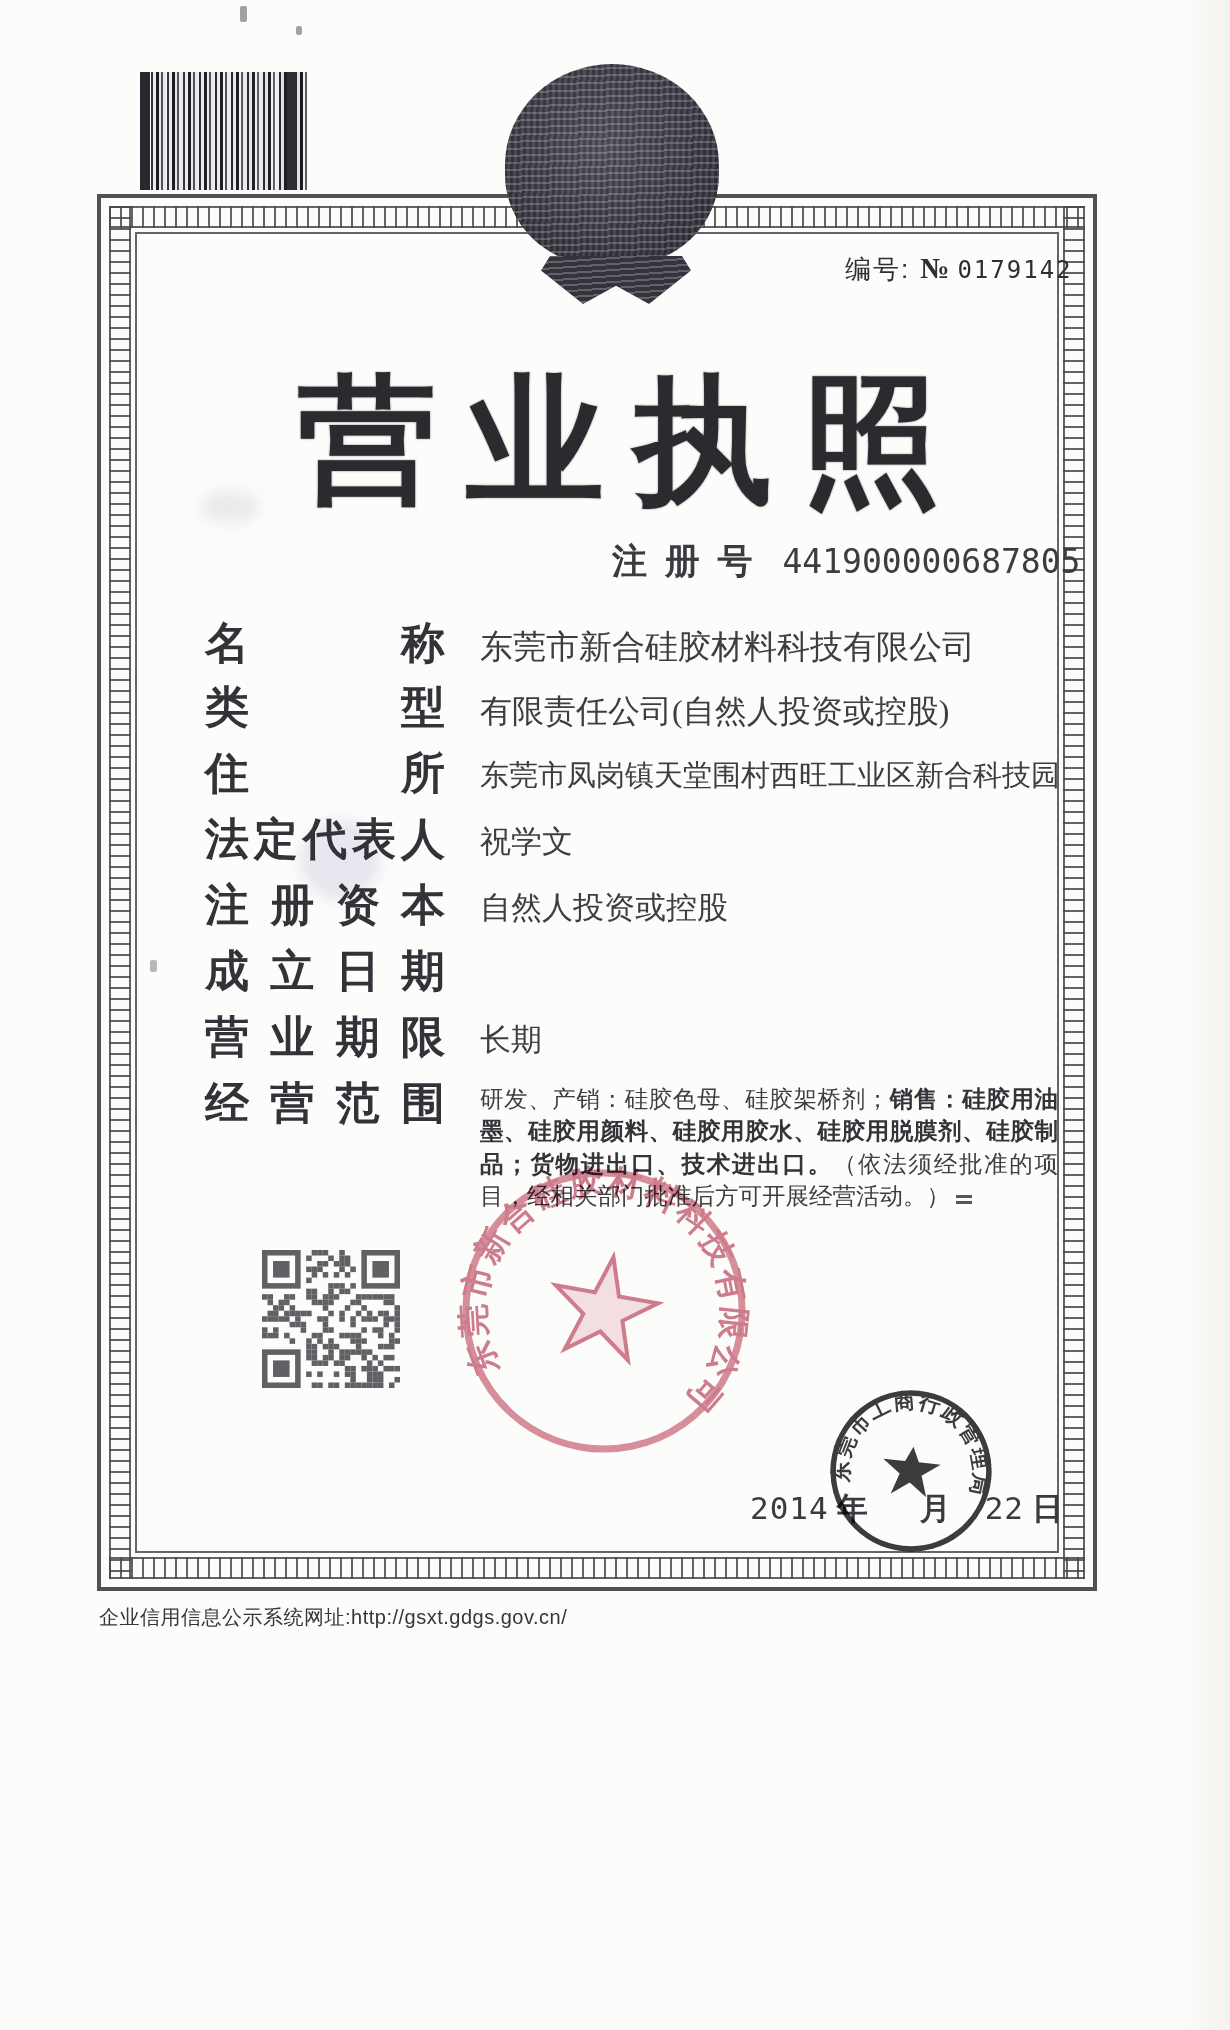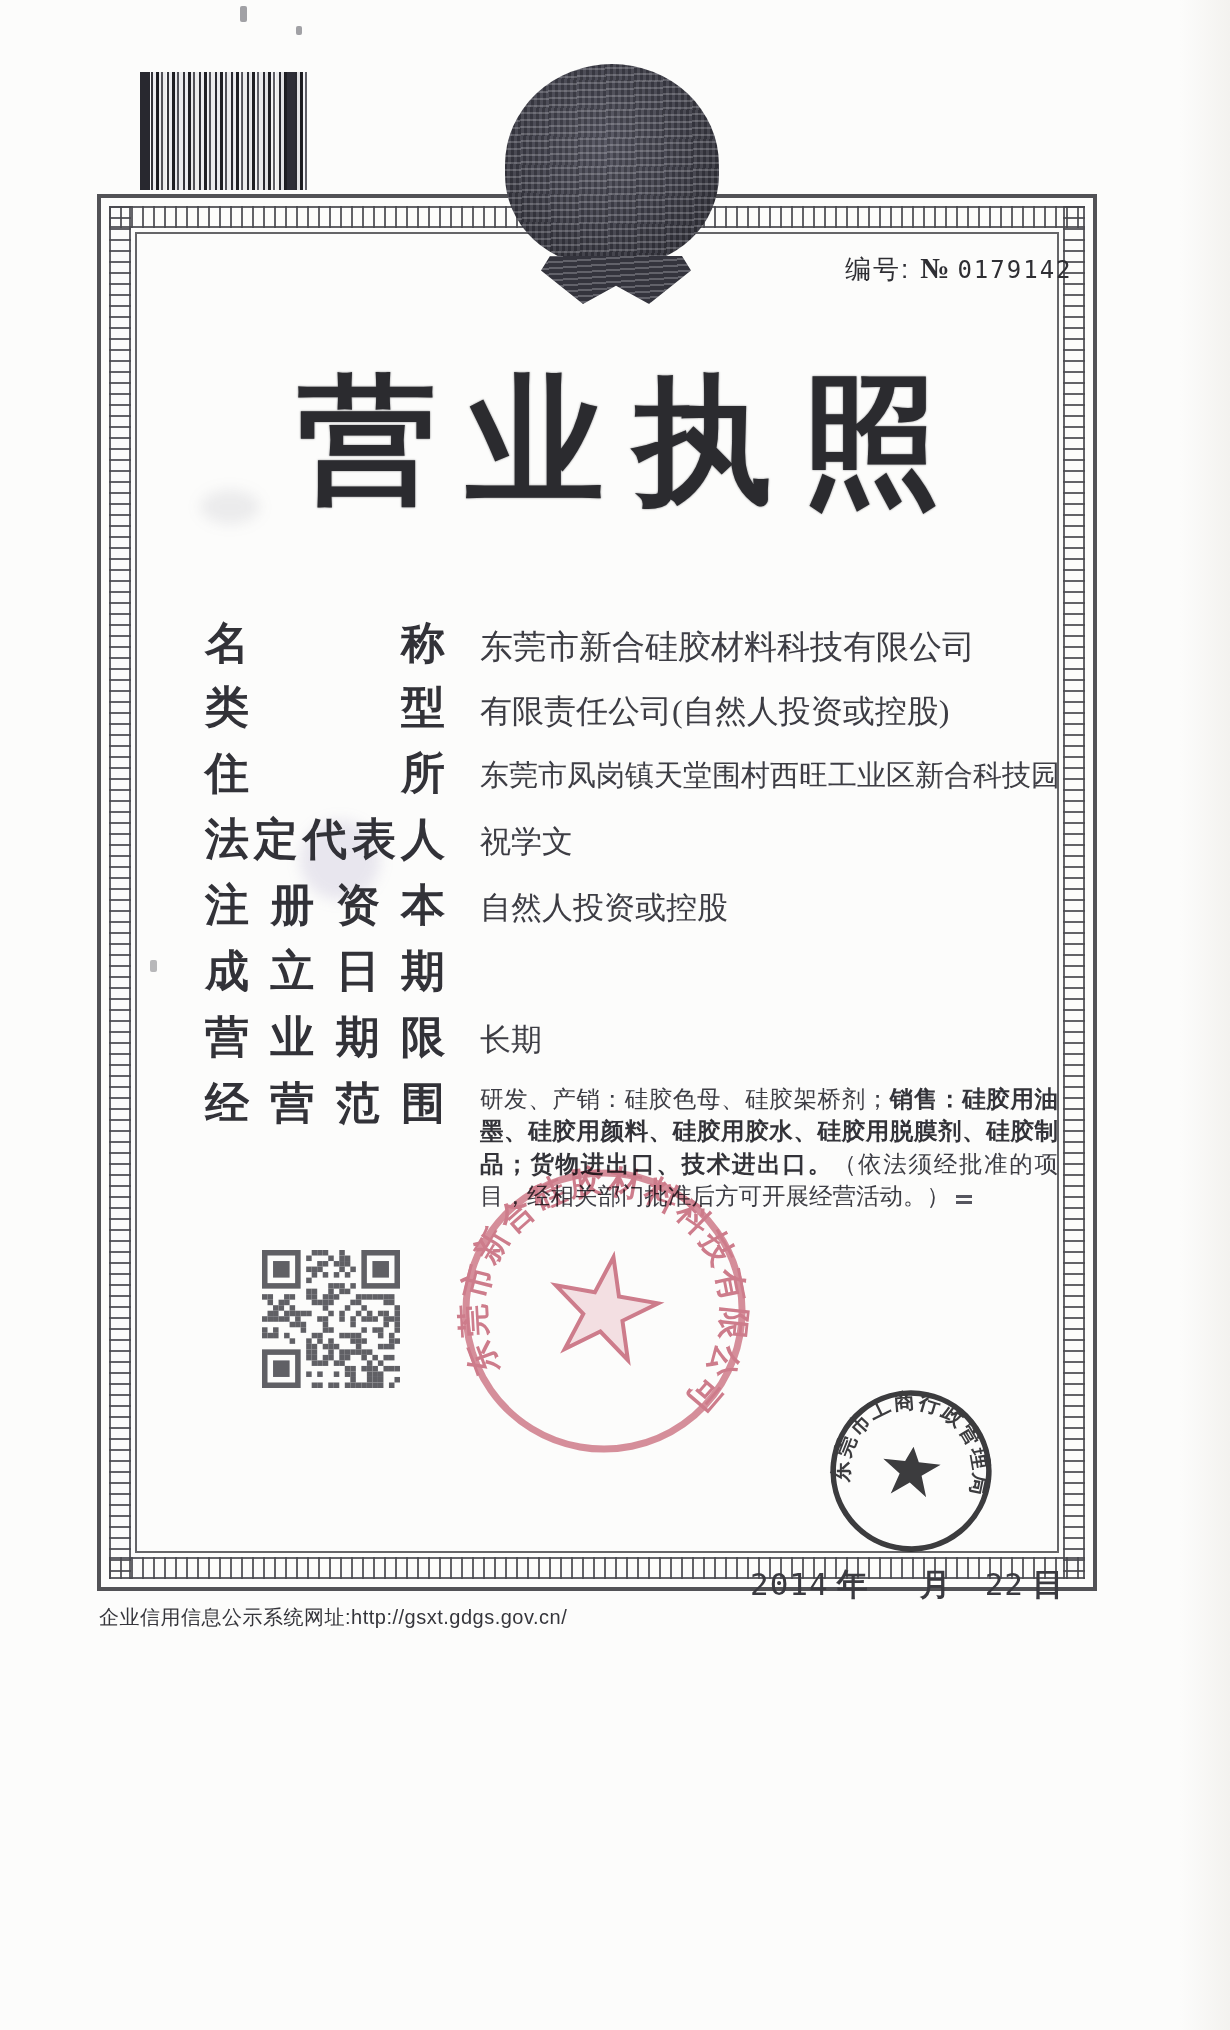--- a/index.html
+++ b/index.html
@@ -78,21 +78,21 @@
   
   .qr{position:absolute;left:262px;top:1250px;width:138px;height:138px;z-index:2;opacity:.85;}
   
   .company-seal{position:absolute;left:455px;top:1162px;width:298px;height:298px;z-index:6;
     mix-blend-mode:multiply;opacity:.8;transform:rotate(10deg);}
   .registry-seal{position:absolute;left:820px;top:1380px;width:182px;height:182px;z-index:6;
     mix-blend-mode:multiply;opacity:.9;transform:rotate(6deg);}
   
   .registrar{position:absolute;left:615px;top:1424px;z-index:2;font-size:40px;font-weight:600;
     letter-spacing:10px;color:#333338;white-space:nowrap;}
-  .issue-date{position:absolute;left:750px;top:1564px;z-index:2;font-size:31px;color:#3a3a40;white-space:nowrap;}
+  .issue-date{position:absolute;left:750px;top:1488px;z-index:2;font-size:31px;color:#3a3a40;white-space:nowrap;}
   .issue-date .num{font-family:"DejaVu Sans Mono","Liberation Mono",monospace;letter-spacing:1px;}
   .issue-date .u{font-weight:700;}
   .issue-date .gap-m{margin-left:52px;} .issue-date .gap-d{margin-left:34px;} .issue-date .tight{margin-left:8px;}
   
   .footer-left{position:absolute;left:99px;top:1604px;font-size:20px;color:#35353b;letter-spacing:.5px;z-index:2;}
   .footer-right{position:absolute;right:143px;top:1602px;font-size:22px;font-weight:600;color:#303036;z-index:2;}
 </style>
 </head>
 <body>
 
@@ -118,20 +118,23 @@
     <div class="strip strip-v strip-right"></div>
     <div class="frame-inner"></div>
   </div>
 
   <div class="serial">
     <span class="lab">编号:</span><span class="no">№</span><span class="digits">0179142</span>
   </div>
 
   <h1 class="title">营业执照</h1>
 
+  <div class="regno">
+    <span class="lab">注 册 号</span><span class="val">441900000687805</span>
+  </div>
 
   <div id="fields">
       <div class="frow" style="top: 619px;">
         <div class="flabel">
           <span>名</span>
           <span>称</span>
         </div>
         <div class="fvalue" style="font-size: 33px;">东莞市新合硅胶材料科技有限公司</div>
       </div>
       <div class="frow" style="top: 683px;">

